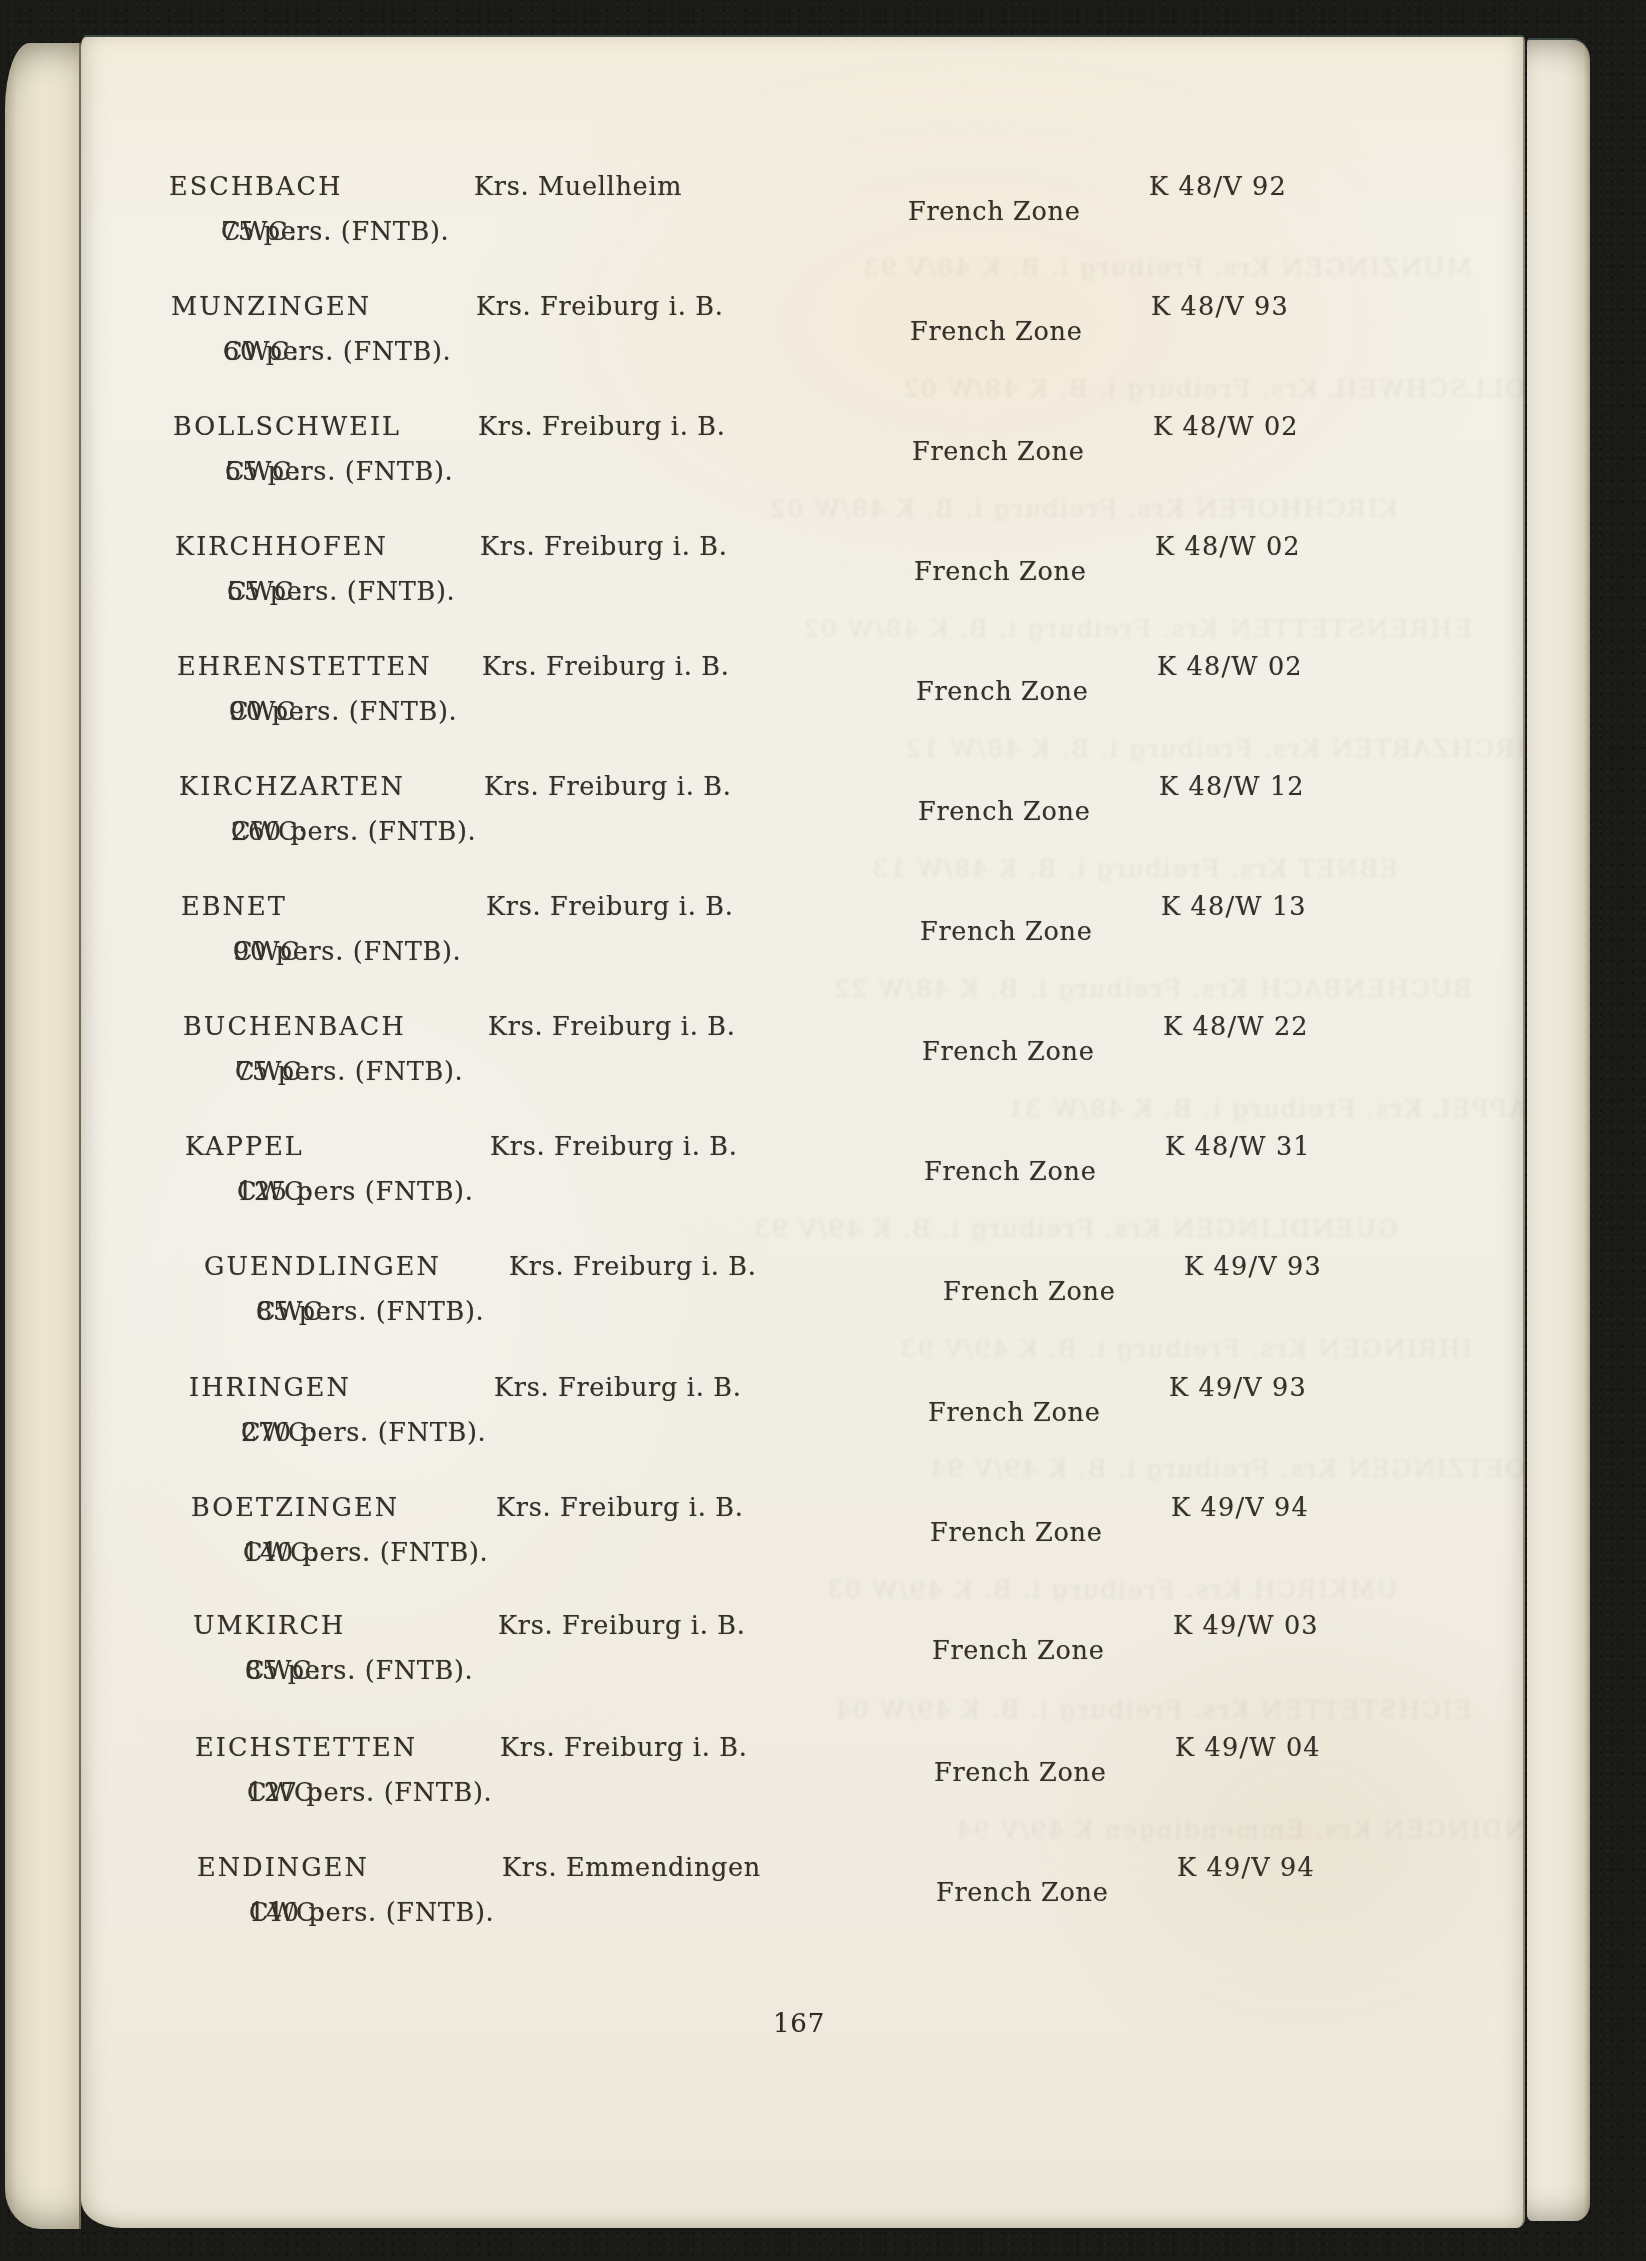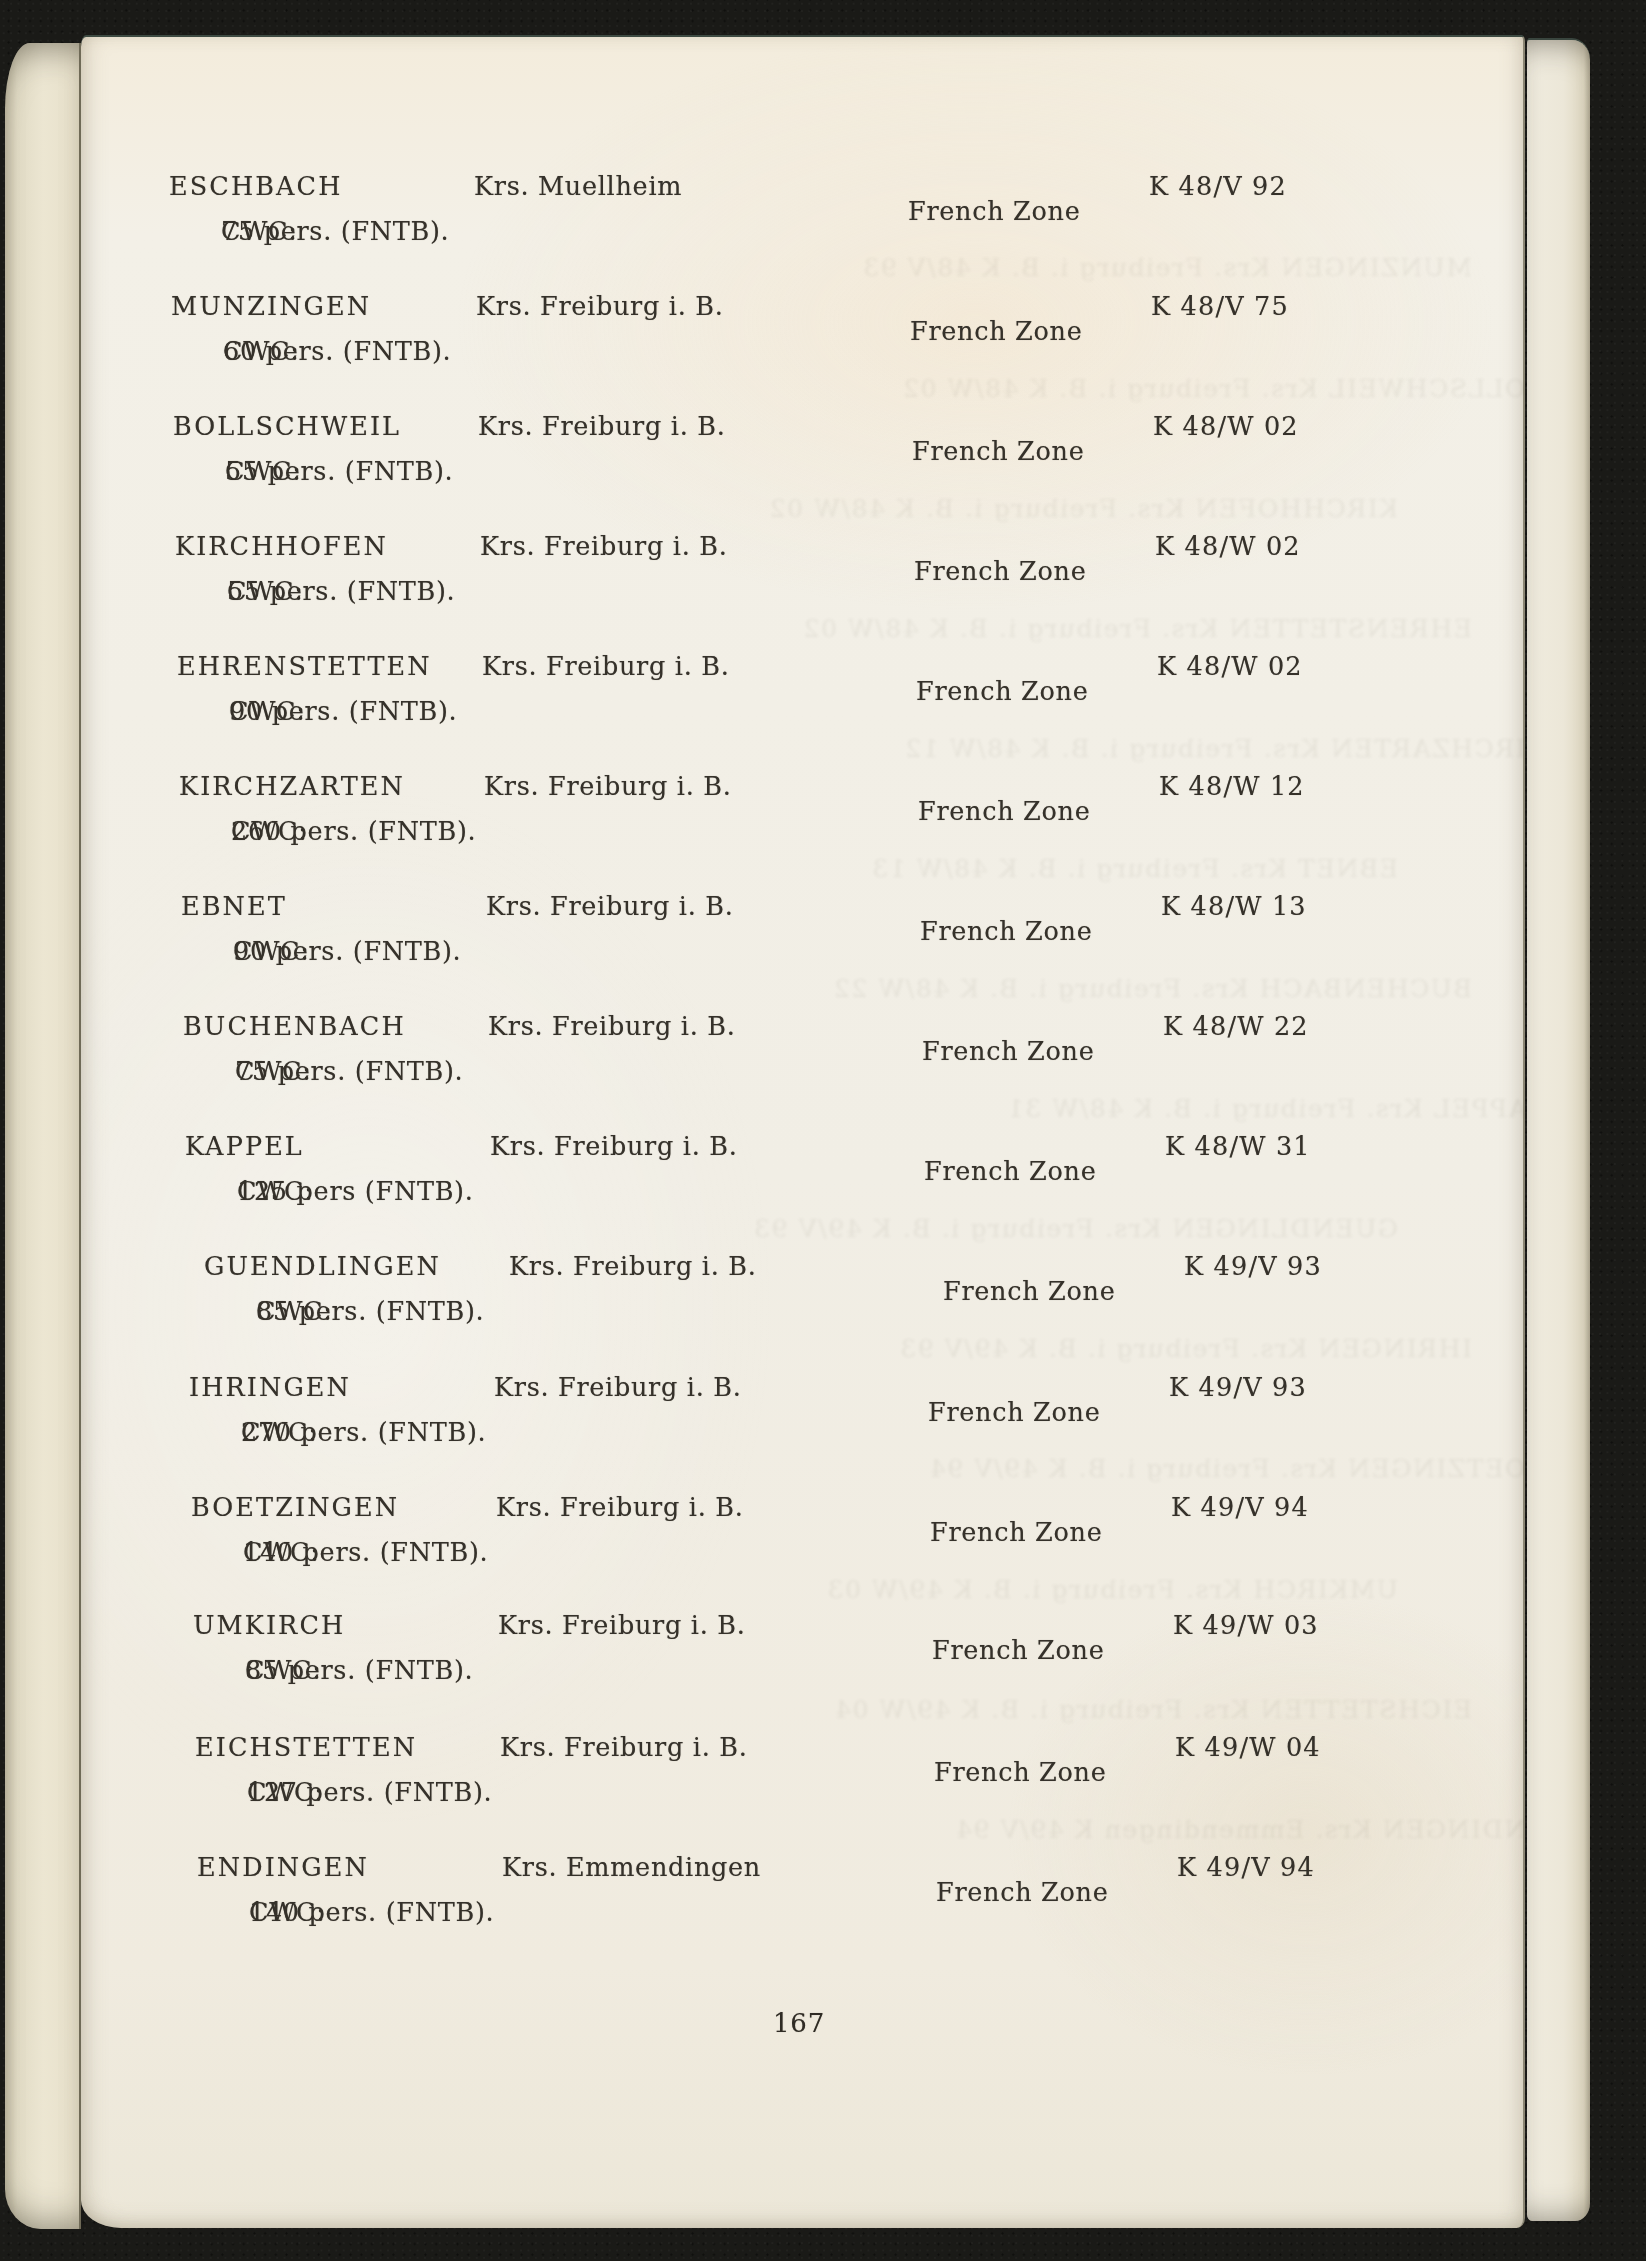--- a/index.html
+++ b/index.html
@@ -103,21 +103,21 @@
     <span class="code">K 48/V 92</span>
     <div class="cwc">
       <span class="cwc-label">CWC:</span>
             <span class="cwc-value">75 pers. (FNTB).</span>
     </div>
   </div>
         <div class="entry" style="top: 253px; left: 2px;">
     <span class="town">MUNZINGEN</span>
     <span class="district">Krs. Freiburg i. B.</span>
     <span class="zone">French Zone</span>
-    <span class="code">K 48/V 75</span>
+    <span class="code">K 48/V 93</span>
     <div class="cwc">
       <span class="cwc-label">CWC:</span>
             <span class="cwc-value">60 pers. (FNTB).</span>
     </div>
   </div>
         <div class="ghost" style="top: 216px; left: 321px;">MUNZINGEN      Krs. Freiburg i. B.      K 48/V 93</div>
         <div class="entry" style="top: 373px; left: 4px;">
     <span class="town">BOLLSCHWEIL</span>
     <span class="district">Krs. Freiburg i. B.</span>
     <span class="zone">French Zone</span>

